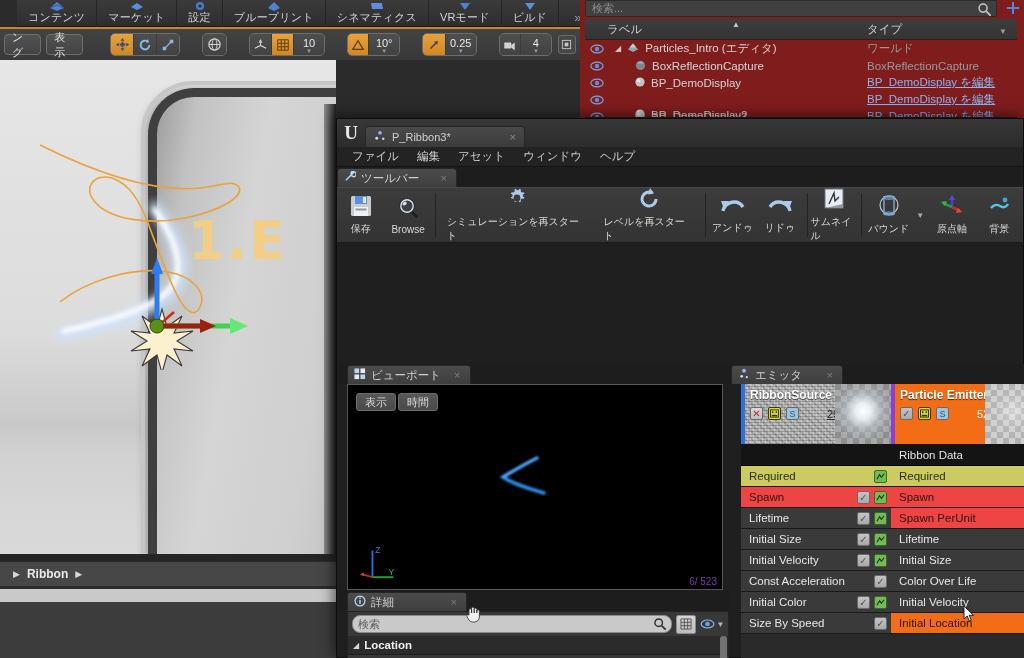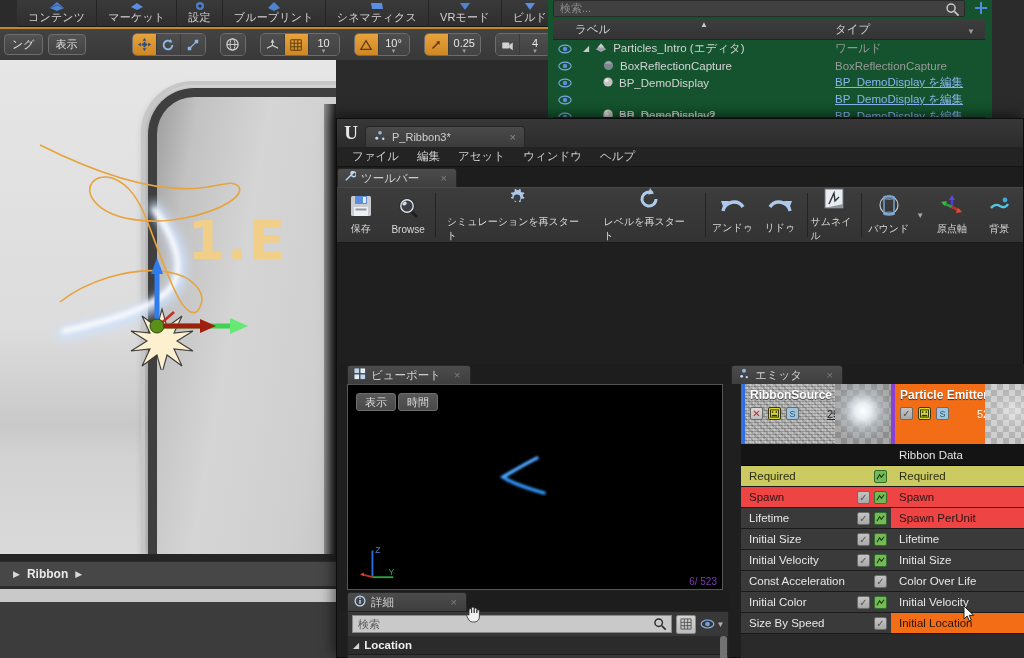--- a/index.html
+++ b/index.html
@@ -41,21 +41,21 @@
     display: flex; align-items: center; padding: 0 4px;
   }
   .pill {
     height: 21px; min-width: 30px; padding: 0 7px; border-radius: 4px;
     border: 1px solid #6e6e6e; background: linear-gradient(#525252,#434343);
     color: #e2e2e2; font-size: 11px; display: flex; align-items: center; justify-content: center;
     margin-right: 5px;
   }
   .grp {
     display: flex; align-items: stretch; height: 23px; border-radius: 5px;
-    border: 1px solid #6d6d6d; background: #4a4a4a; overflow: hidden; margin-left: 14px;
+    border: 1px solid #6d6d6d; background: #4a4a4a; overflow: hidden; margin-left: 22px;
   }
   .grp > .cell {
     width: 24px; display: flex; align-items: center; justify-content: center;
     border-right: 1px solid #3b3b3b; background: linear-gradient(#4e4e4e,#424242);
     position: relative;
   }
   .grp > .cell:last-child { border-right: none; }
   .grp > .cell.on { background: linear-gradient(#e8a33d,#cf8724); }
   .grp > .cell.num {
     width: auto; min-width: 30px; padding: 0 5px; color: #e8e8e8; font-size: 11px;
@@ -110,21 +110,21 @@
   .bc-arrow { color: #d9d9d9; font-size: 9px; margin: 0 7px; }
   .lvl-strip-light {
     position: absolute; left: 0; top: 589px; width: 336px; height: 13px; background: #c9c9c9;
   }
   .lvl-strip-dark {
     position: absolute; left: 0; top: 602px; width: 336px; height: 56px; background: #3c3c3c;
   }
   .lvl-gap-top { position: absolute; left: 0; top: 554px; width: 336px; height: 7px; background: #252525; }
 
   
-  .outliner { position: absolute; left: 548px; top: 0; width: 444px; height: 124px; background: #14532d; }
+  .outliner { position: absolute; left: 580px; top: 0; width: 444px; height: 124px; background: #7f1d1d; }
   .ol-search {
     position: absolute; left: 5px; top: 0px; width: 412px; height: 17px;
     background: #404040; border: 1px solid #2a2a2a; border-radius: 2px;
     color: #8d8d8d; font-size: 11px; display: flex; align-items: center; padding-left: 6px;
   }
   .ol-search-ico { position: absolute; right: 4px; top: 1px; }
   .ol-plus { position: absolute; left: 425px; top: 0px; }
   .ol-head {
     position: absolute; left: 5px; top: 19px; width: 432px; height: 21px;
     background: linear-gradient(#3d3d3d,#343434); border-bottom: 1px solid #222;
@@ -208,21 +208,21 @@
   .axis-wid { position: absolute; left: 10px; bottom: 8px; width: 46px; height: 38px; }
 
   
   .det-pane { position: absolute; left: 2px; top: 472px; width: 390px; height: 49px; }
   .det-body {
     position: absolute; left: 8px; top: 20px; width: 382px; height: 170px;
     background: #383838; border: 1px solid #222; border-bottom: none;
   }
   .det-search-row { height: 24px; display: flex; align-items: center; padding: 3px 4px; gap: 4px; }
   .det-search {
-    flex: 1; height: 18px; background: #c9c9c9; border: 1px solid #8a8a8a; border-radius: 0;
+    flex: 1; height: 18px; background: #c9c9c9; border: 1px solid #8a8a8a; border-radius: 8px;
     color: #5a5a5a; font-size: 11px; display: flex; align-items: center; padding-left: 5px; position: relative;
   }
   .det-sq { width: 20px; height: 19px; background: linear-gradient(#d4d4d4,#bdbdbd); border: 1px solid #8d8d8d; border-radius: 2px; display:flex;align-items:center;justify-content:center;}
   .det-eye { width: 24px; height: 19px; display: flex; align-items: center; justify-content: center; gap: 2px; }
   .det-cat {
     height: 19px; background: #2b2b2b; color: #ededed; font-size: 11.5px; font-weight: bold;
     display: flex; align-items: center; padding-left: 5px; gap: 5px; border-bottom: 1px solid #1d1d1d;
   }
   .det-row { height: 23px; display: flex; align-items: center; font-size: 11.5px; color: #cdcdcd; }
   .tri { color: #b8b8b8; font-size: 8px; }

